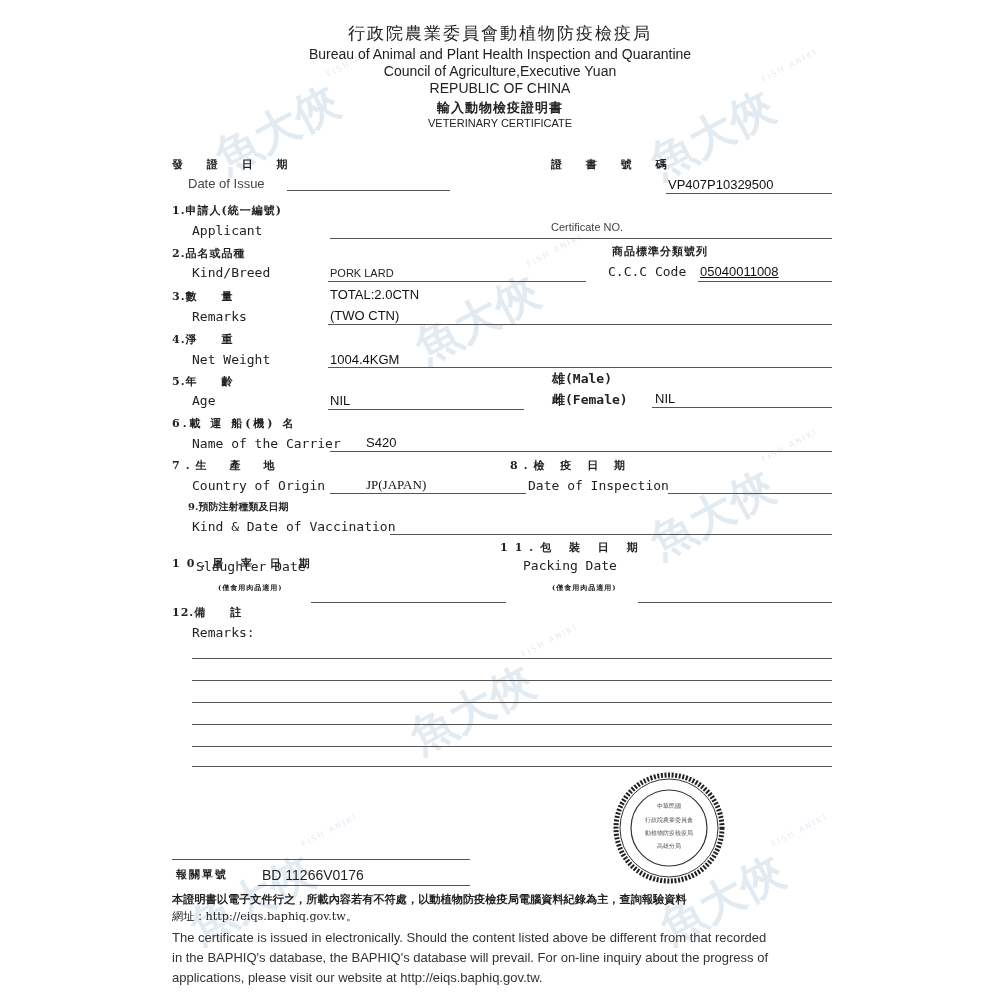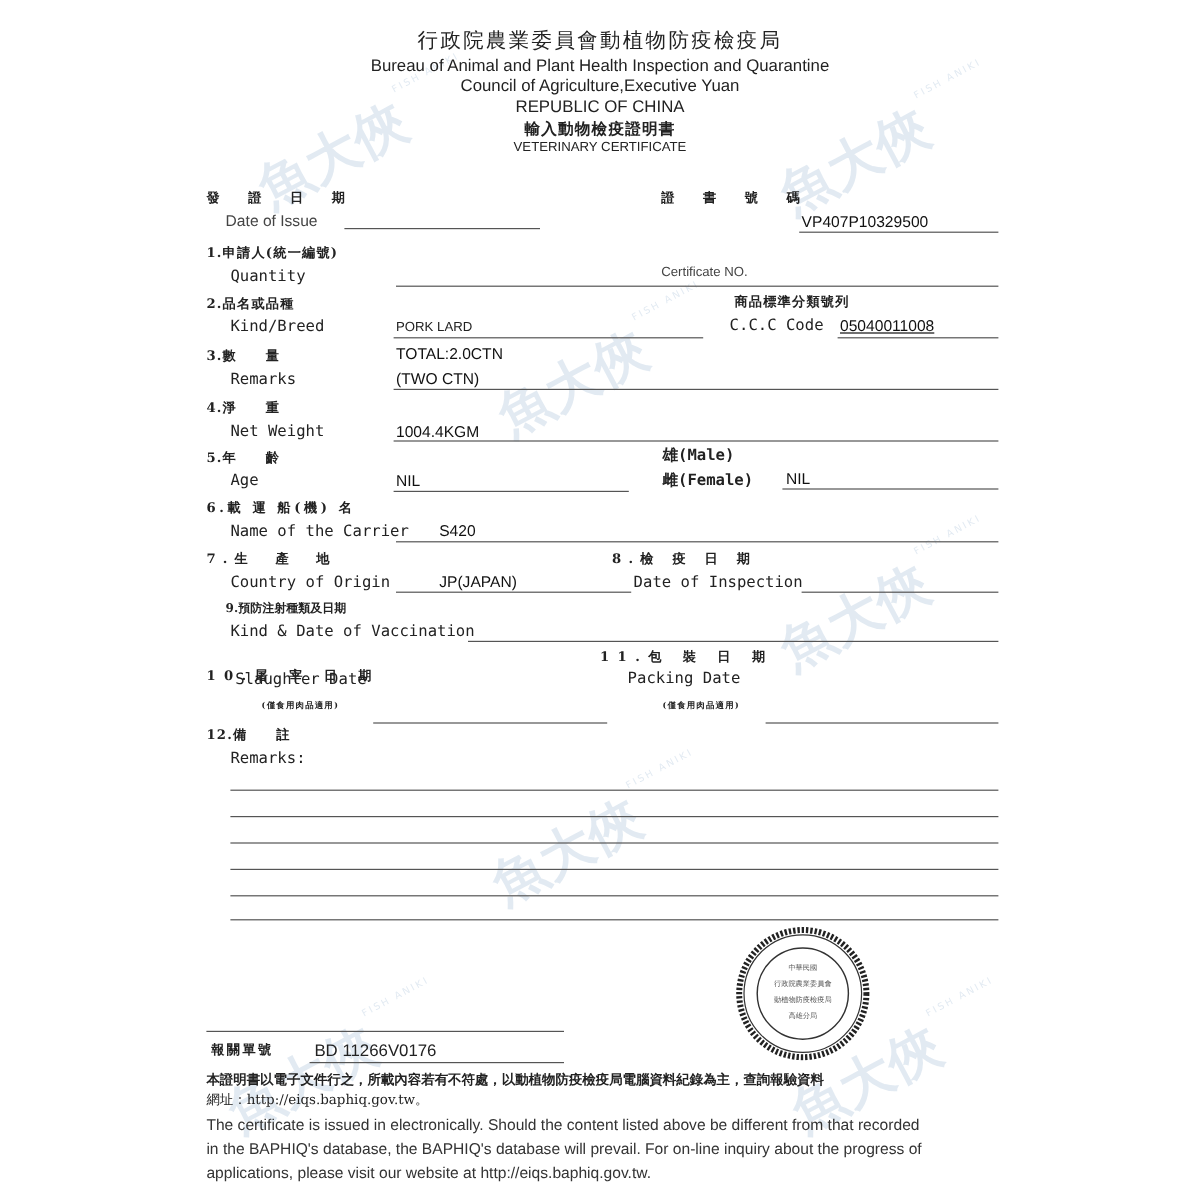--- a/index.html
+++ b/index.html
@@ -39,21 +39,21 @@
 <div class="abs sans" style="left:188px; top:176px; font-size:13px; color:#444;">Date of Issue</div>
 <div class="abs val" style="left:290px; top:174px;"></div>
 <div class="line" style="left:287px; top:190px; width:163px;"></div>
 
 <div class="abs zh zhsmall" style="left:551px; top:157px; letter-spacing:10px;">證 書 號 碼</div>
 <div class="abs sans" style="left:551px; top:176px; font-size:11px; color:#444;margin-top:45px;">Certificate NO.</div>
 <div class="abs val" style="left:668px; top:177px;">VP407P10329500</div>
 <div class="line" style="left:666px; top:193px; width:166px;"></div>
 
 <div class="abs zh zhsmall" style="left:172px; top:203px; letter-spacing:1px;">1.申請人(統一編號)</div>
-<div class="abs serifm lbl-en" style="left:192px; top:223px;">Quantity</div>
+<div class="abs serifm lbl-en" style="left:192px; top:223px;">Applicant</div>
 <div class="abs val" style="left:332px; top:222px;"></div>
 <div class="line" style="left:330px; top:238px; width:502px;"></div>
 
 <div class="abs zh zhsmall" style="left:172px; top:246px; letter-spacing:1px;">2.品名或品種</div>
 <div class="abs serifm lbl-en" style="left:192px; top:265px;">Kind/Breed</div>
 <div class="abs sans" style="left:330px; top:267px; font-size:11px;">PORK LARD</div>
 <div class="line" style="left:328px; top:281px; width:258px;"></div>
 
 <div class="abs zh zhsmall" style="left:612px; top:244px; letter-spacing:1px;">商品標準分類號列</div>
 <div class="abs serifm lbl-en" style="left:608px; top:264px;">C.C.C Code</div>
@@ -81,21 +81,21 @@
 <div class="abs val" style="left:655px; top:391px;">NIL</div>
 <div class="line" style="left:652px; top:407px; width:180px;"></div>
 
 <div class="abs zh zhsmall" style="left:172px; top:416px; letter-spacing:3px;">6.載 運 船(機) 名</div>
 <div class="abs serifm lbl-en" style="left:192px; top:436px;">Name of the Carrier</div>
 <div class="abs val" style="left:366px; top:435px;">S420</div>
 <div class="line" style="left:330px; top:451px; width:502px;"></div>
 
 <div class="abs zh zhsmall" style="left:172px; top:458px; letter-spacing:6px;">7.生　產　地</div>
 <div class="abs serifm lbl-en" style="left:192px; top:478px;">Country of Origin</div>
-<div class="abs val" style="left:366px; top:477px;">JP(JAPAN)</div>
+<div class="abs val" style="left:366px; top:477px;font-family:Liberation Serif, serif;">JP(JAPAN)</div>
 <div class="line" style="left:330px; top:493px; width:196px;"></div>
 
 <div class="abs zh zhsmall" style="left:510px; top:458px; letter-spacing:6px;">8.檢 疫 日 期</div>
 <div class="abs serifm lbl-en" style="left:528px; top:478px;">Date of Inspection</div>
 <div class="abs val" style="left:670px; top:477px;"></div>
 <div class="line" style="left:668px; top:493px; width:164px;"></div>
 
 <div class="abs zh" style="left:188px; top:500px; font-size:10px;">9.預防注射種類及日期</div>
 <div class="abs serifm lbl-en" style="left:192px; top:519px;">Kind &amp; Date of Vaccination</div>
 <div class="abs val" style="left:392px; top:518px;"></div>

